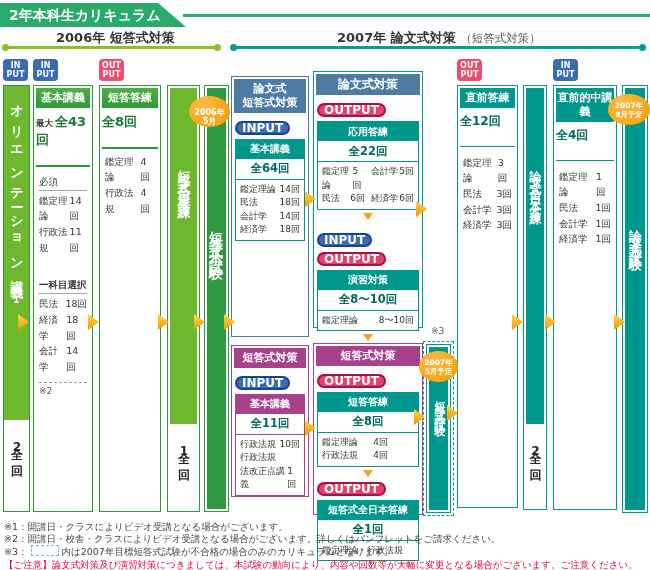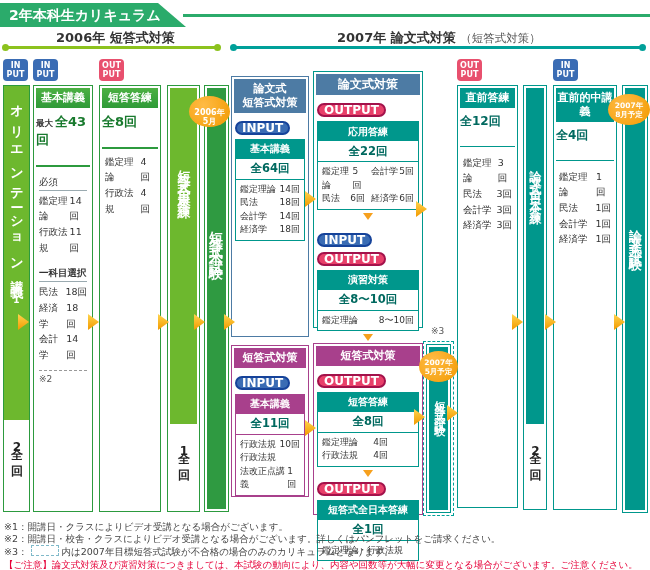--- a/index.html
+++ b/index.html
@@ -146,21 +146,21 @@
     <div class="items">
       <div class="glabel">必須</div>
       <div class="it">
           <span>鑑定理論</span>
           <span>14回</span>
         </div>
       <div class="it">
           <span>行政法規</span>
           <span>11回</span>
         </div>
-      <div class="glabel b" style="margin-top:12px;">一科目選択</div>
+      <div class="glabel b" style="margin-top:24px;">一科目選択</div>
       <div class="it">
           <span>民法</span>
           <span>18回</span>
         </div>
       <div class="it">
           <span>経済学</span>
           <span>18回</span>
         </div>
       <div class="it">
           <span>会計学</span>

